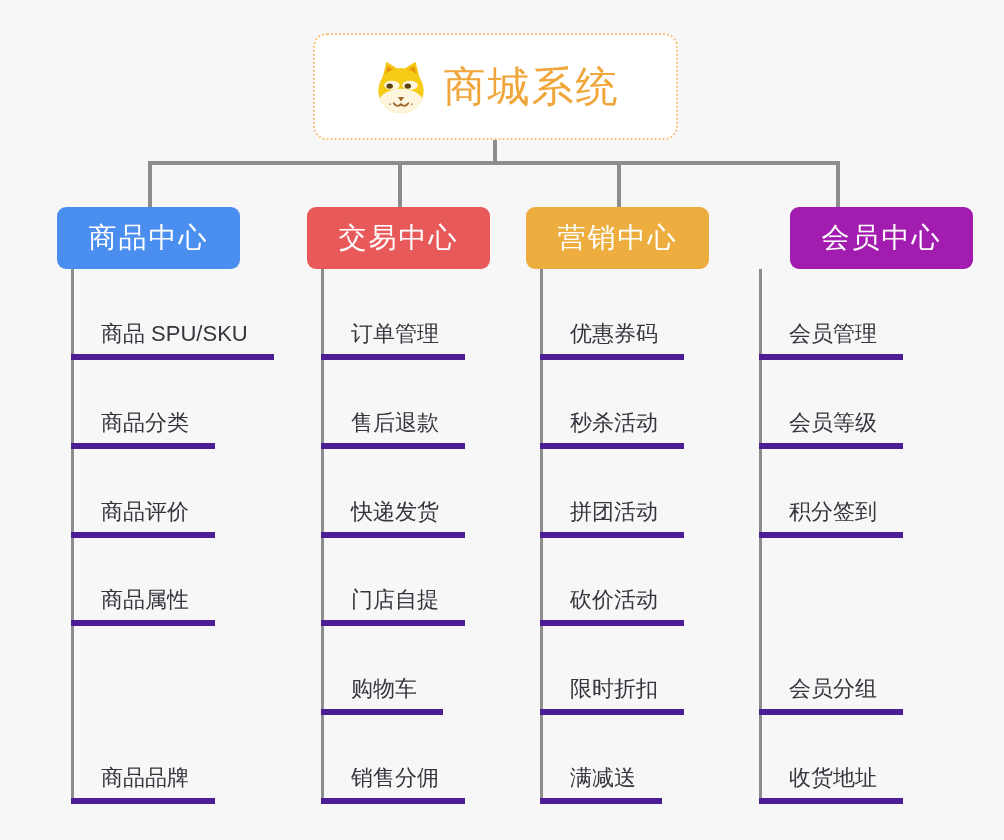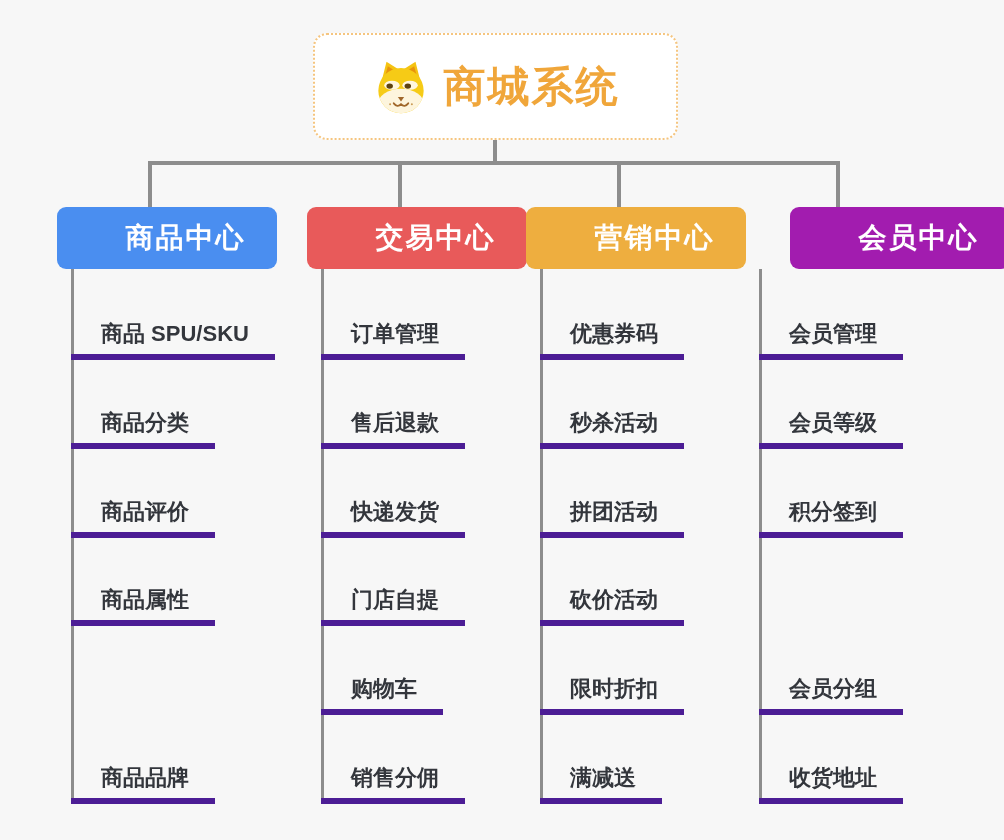--- a/index.html
+++ b/index.html
@@ -2,42 +2,42 @@
 <html><head>
 <meta charset="utf-8">
 <style>
   html,body{margin:0;padding:0;}
   body{
     width:1004px;height:840px;
     background:#f7f7f7;
     font-family:"Liberation Sans","DejaVu Sans",sans-serif;
     overflow:hidden;
   }
-  .canvas{position:relative;width:1004px;height:840px;font-weight:bold;}
+  .canvas{position:relative;width:1004px;height:840px;}
 
   
   .connectors{position:absolute;left:0;top:0;width:1004px;height:840px;pointer-events:none;}
 
   
   .root-node{
     position:absolute;left:313px;top:33px;width:365px;height:107px;
     background:#ffffff;border:2px dotted #f5c57f;border-radius:14px;
     box-sizing:border-box;
     display:flex;align-items:center;justify-content:center;gap:14px;
   }
   .root-title{font-size:42px;letter-spacing:2px;color:#f0a63a;}
 
   
   .col{position:absolute;top:207px;width:260px;height:640px;}
   .col1{left:57px}.col2{left:307px}.col3{left:526px}.col4{left:745px}
 
   .hdr{
     position:absolute;left:0;top:0;width:183px;height:62px;
     border-radius:9px;display:flex;align-items:center;justify-content:center;
-    color:#ffffff;font-size:28px;letter-spacing:2px;cursor:pointer;padding-left:37px;
+    color:#ffffff;font-size:28px;letter-spacing:2px;cursor:pointer;
   }
   .spine{
     position:absolute;left:14px;top:62px;width:3px;height:530px;
     background:#8d8d8d;
   }
   .leaf{
     position:absolute;left:14px;
     display:inline-block;white-space:nowrap;
     font-size:22px;line-height:30px;color:#33363c;
     padding:0 26px 5px 30px;

